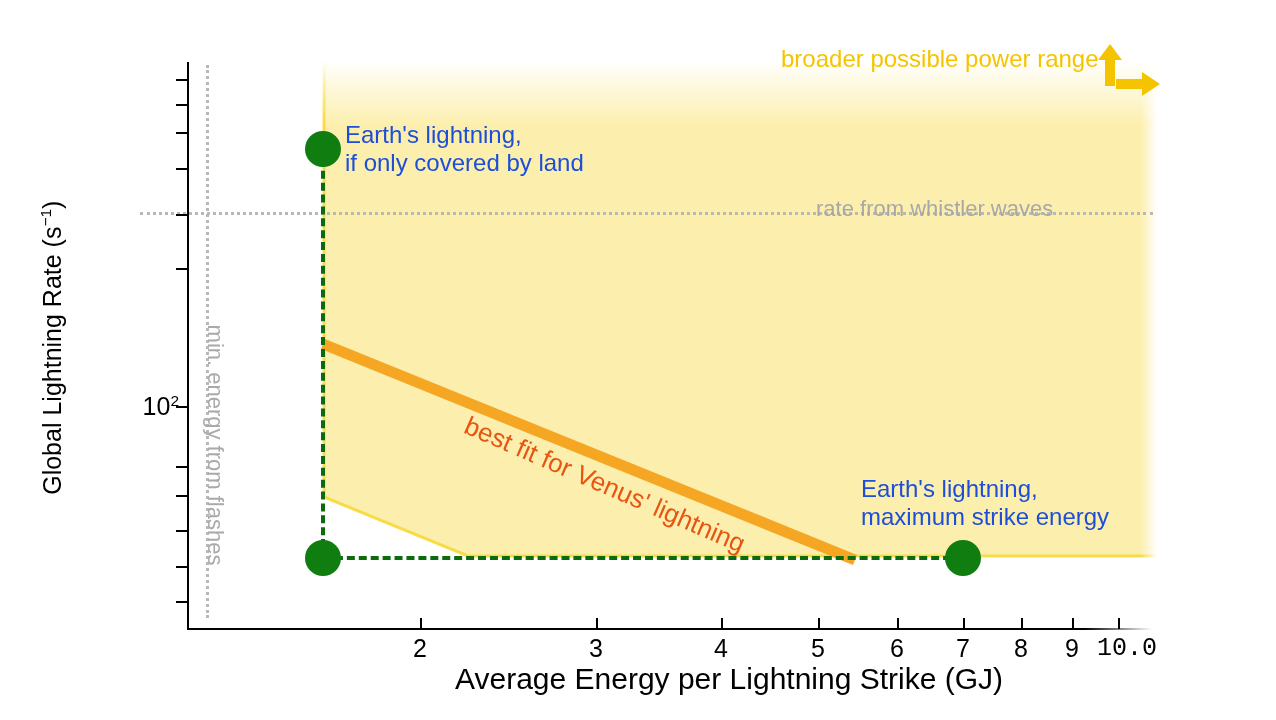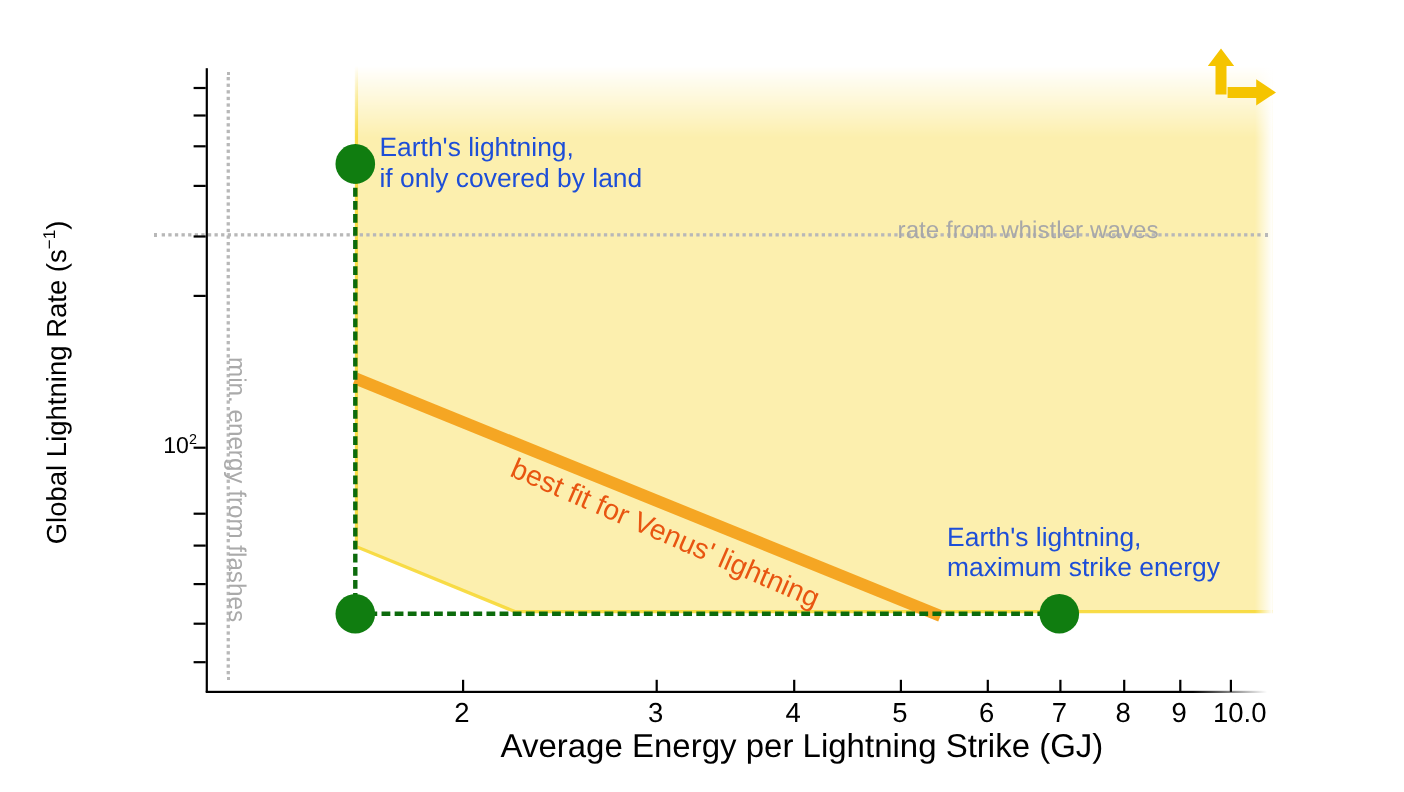--- a/index.html
+++ b/index.html
@@ -57,21 +57,21 @@
     font-size: 25px;
     color: #000;
     text-align: center;
     transform: translateX(-50%);
     white-space: nowrap;
   }
   #ytick-label-100 {
     position: absolute;
     right: 1097px;
     top: 392px;
-    font-size: 21px;
+    font-size: 25px;
     color: #000;
     white-space: nowrap;
   }
   #ytick-label-100 sup { font-size: 0.62em; vertical-align: super; }
 
   
   #x-axis-title {
     position: absolute;
     left: 455px;
     top: 662px;
@@ -259,20 +259,21 @@
 
   <div class="data-marker" style="left:323px; top:149px;"></div>
   <div class="data-marker" style="left:323px; top:558px;"></div>
   <div class="data-marker" style="left:963px; top:558px;"></div>
 
   <div class="green-note" style="left:345px; top:121px;">Earth's lightning,
 if only covered by land</div>
   <div class="green-note" style="left:861px; top:475px;">Earth's lightning,
 maximum strike energy</div>
 
+  <div id="broader-range-label">broader possible power range</div>
   <div id="range-arrows">
     <svg width="70" height="64" viewBox="0 0 70 64">
       <g fill="#f5c400">
         <polygon points="12,6 24,22 17,22 17,48 7,48 7,22 0,22"></polygon>
       </g>
       <g fill="#f5c400">
         <polygon points="62,46 44,58 44,51 18,51 18,41 44,41 44,34"></polygon>
       </g>
     </svg>
   </div>
@@ -306,18 +307,18 @@
   <div class="xtick" style="left:1118px;"></div>
 
   <div class="xtick-label" style="left:420px;">2</div>
   <div class="xtick-label" style="left:596px;">3</div>
   <div class="xtick-label" style="left:721px;">4</div>
   <div class="xtick-label" style="left:818px;">5</div>
   <div class="xtick-label" style="left:897px;">6</div>
   <div class="xtick-label" style="left:963px;">7</div>
   <div class="xtick-label" style="left:1021px;">8</div>
   <div class="xtick-label" style="left:1072px;">9</div>
-  <div class="xtick-label" style="left:1127px;">10.0</div>
+  <div class="xtick-label" style="left:1127px;font-family:Liberation Mono, monospace;">10.0</div>
 
   <div id="x-axis-title">Average Energy per Lightning Strike (GJ)</div>
   <div id="y-axis-title"><span>Global Lightning Rate (s</span><sup>−1</sup><span>)</span></div>
 
 </div>
 
 </body></html>

